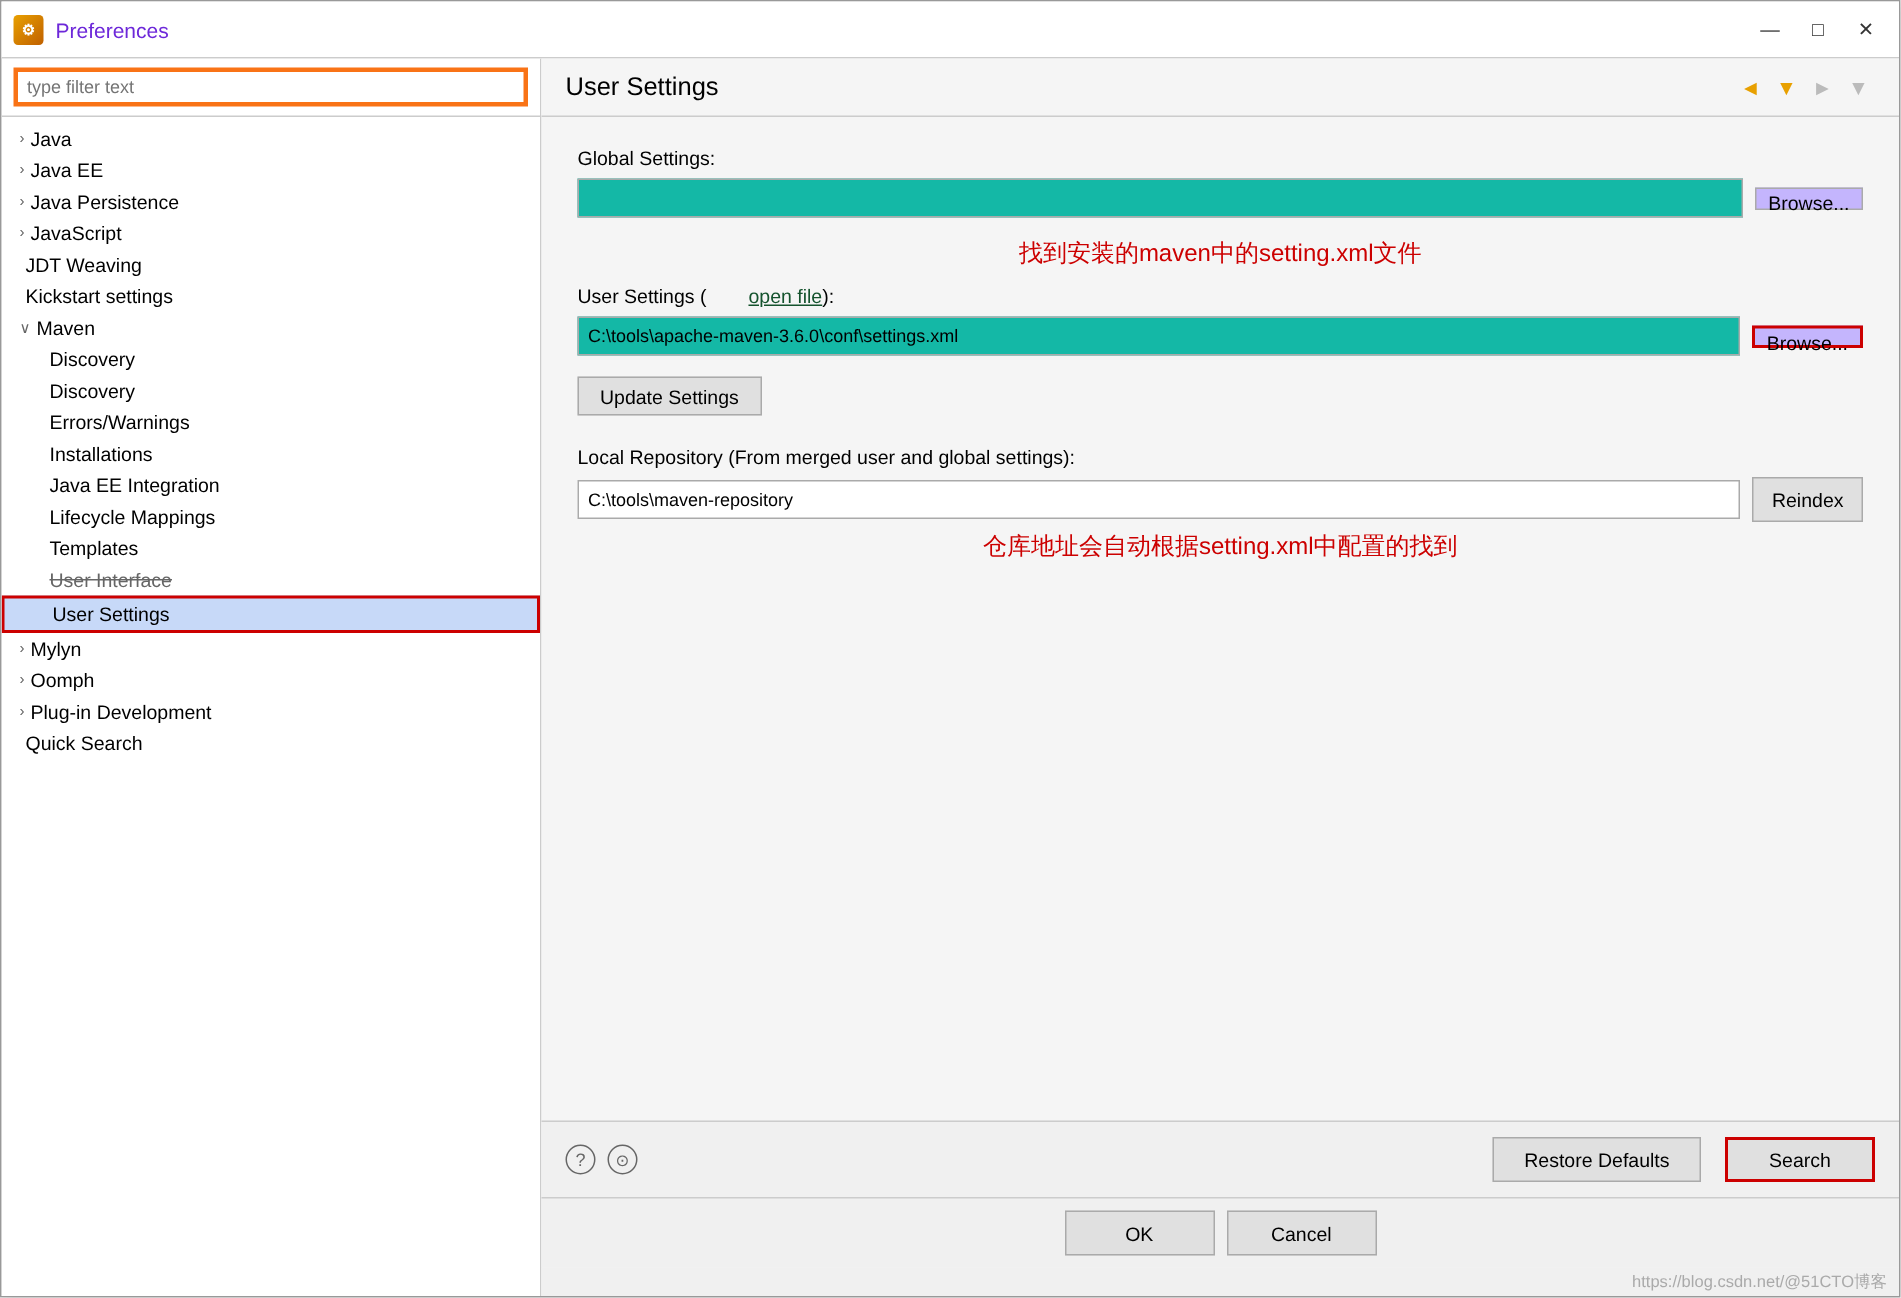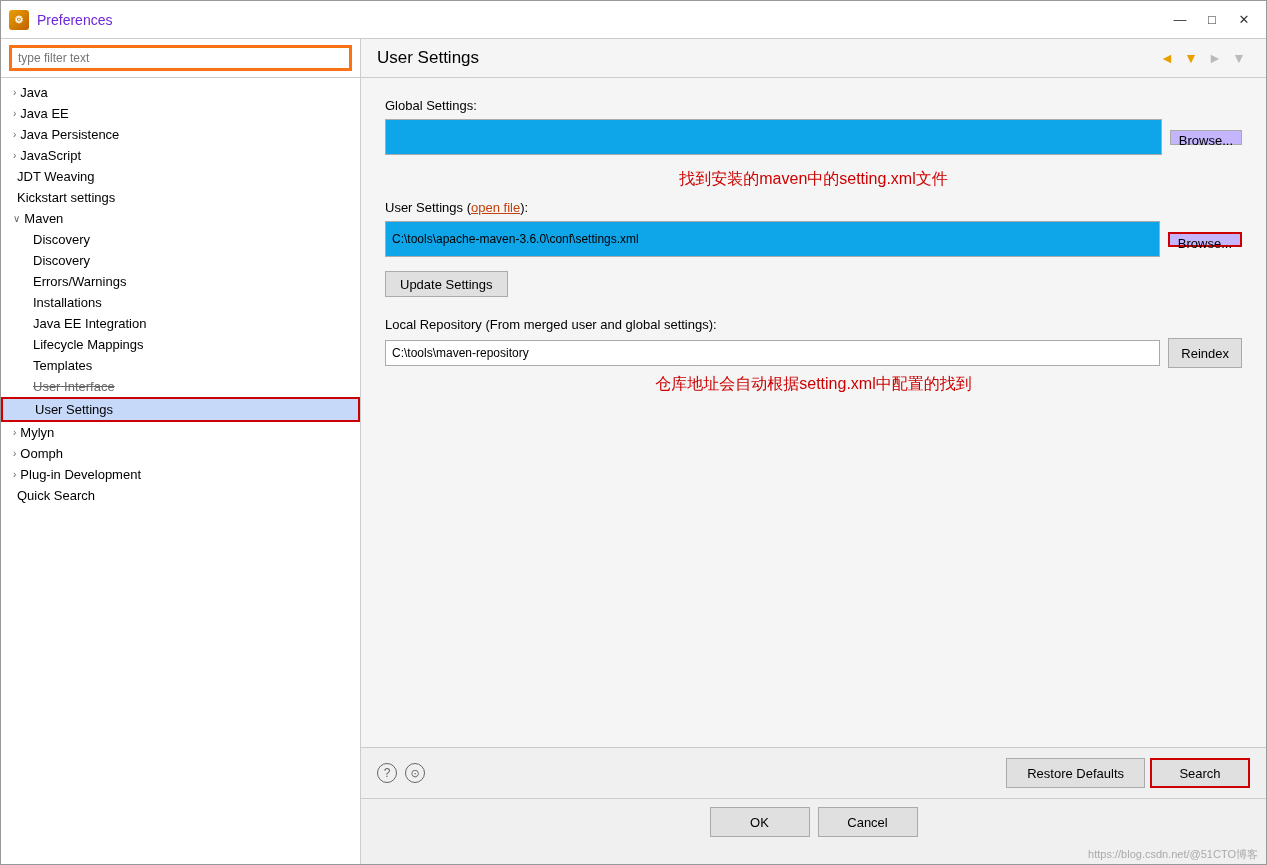--- a/index.html
+++ b/index.html
@@ -166,37 +166,38 @@
       padding: 20px 24px;
       overflow-y: auto;
     }
 
     .section-label {
       font-size: 13px;
       color: #000;
       margin-bottom: 6px;
     }
     .section-label a {
-      color: #c2410c;
+      color: #14532d;
       text-decoration: underline;
       cursor: pointer;
+      margin-left: 28px;
     }
     .input-row {
       display: flex;
       align-items: center;
       gap: 8px;
       margin-bottom: 14px;
     }
     .text-input {
       flex: 1;
-      height: 36px;
+      height: 26px;
       border: 1px solid #aaa;
       padding: 2px 6px;
       font-size: 12px;
-      background: #0ea5e9;
+      background: #14b8a6;
       outline: none;
     }
     .browse-btn {
       height: 15px;
       padding: 2px 8px;
       background: #c4b5fd;
       border: 1px solid #aaa;
       cursor: pointer;
       font-size: 13px;
       white-space: nowrap;
@@ -259,21 +260,21 @@
     .bottom-bar {
       border-top: 1px solid #ccc;
       padding: 10px 16px;
       display: flex;
       align-items: center;
       justify-content: space-between;
       background: #f0f0f0;
     }
     .bottom-bar-right {
       display: flex;
-      gap: 5px;
+      gap: 16px;
     }
     .bottom-btn {
       height: 30px;
       padding: 4px 20px;
       background: #e0e0e0;
       border: 1px solid #aaa;
       cursor: pointer;
       font-size: 13px;
       min-width: 100px;
     }

